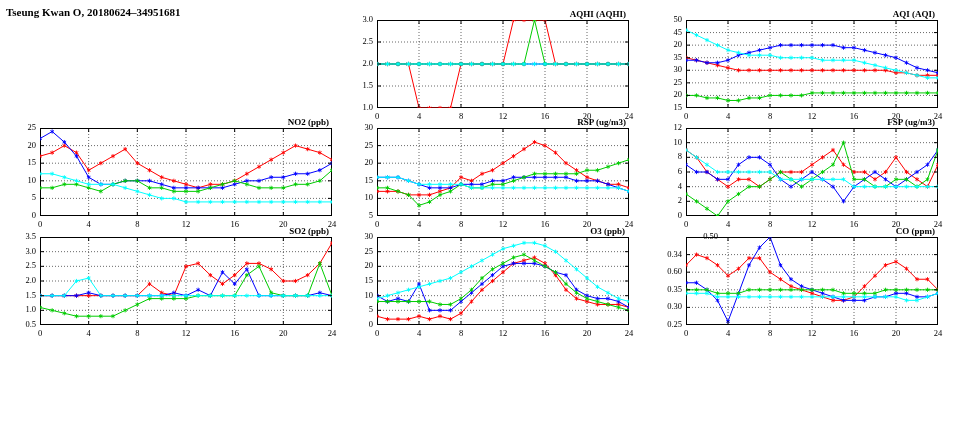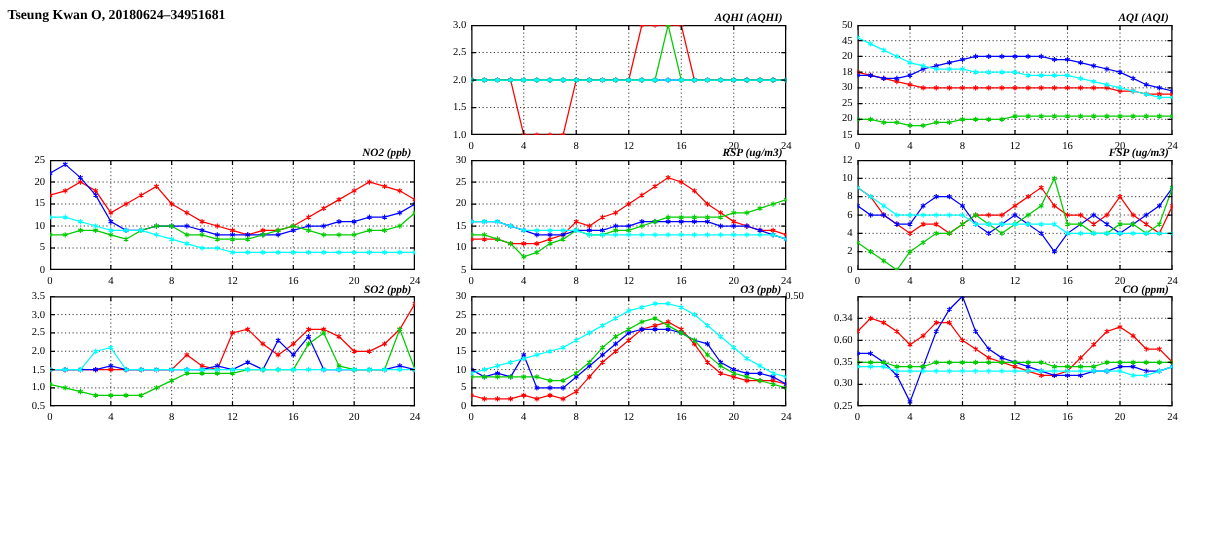--- a/index.html
+++ b/index.html
@@ -1,20 +1,20 @@
 <!DOCTYPE html>
 <html><head>
 <meta charset="utf-8">
 <style>
   html,body{margin:0;padding:0;background:#ffffff;}
   body{width:975px;height:447px;font-family:"Liberation Serif",serif;color:#000;position:relative;overflow:hidden;}
   #title{position:absolute;left:6px;top:6px;font-size:11px;font-weight:bold;font-family:"Liberation Serif",serif;}
   .panel{position:absolute;}
   .plotbox{position:absolute;border:1px solid #000;box-sizing:border-box;background:#fff;}
-  .plottitle{position:absolute;font-size:9px;font-weight:bold;text-align:right;white-space:nowrap;font-style:italic;}
+  .plottitle{position:absolute;font-size:9px;font-weight:bold;text-align:right;white-space:nowrap;}
   .ylab{position:absolute;font-size:8.5px;text-align:right;white-space:nowrap;}
   .xlab{position:absolute;font-size:8.5px;text-align:center;white-space:nowrap;}
   svg{display:block;}
 </style>
 </head>
 <body>
 
 <div id="title">Tseung Kwan O, 20180624–34951681</div>
 
 <div id="charts">
@@ -319,21 +319,21 @@
         <line x1="168" x2="168" y1="0" y2="4" stroke="#000" stroke-width="1"></line>
         <line x1="210" x2="210" y1="88" y2="84" stroke="#000" stroke-width="1"></line>
         <line x1="210" x2="210" y1="0" y2="4" stroke="#000" stroke-width="1"></line>
         <line x1="252" x2="252" y1="88" y2="84" stroke="#000" stroke-width="1"></line>
         <line x1="252" x2="252" y1="0" y2="4" stroke="#000" stroke-width="1"></line>
       </svg>
       <div class="ylab" style="left: 652px; width: 30px; top: 102px;">15</div>
       <div class="ylab" style="left: 652px; width: 30px; top: 89.4286px;">20</div>
       <div class="ylab" style="left: 652px; width: 30px; top: 76.8571px;">25</div>
       <div class="ylab" style="left: 652px; width: 30px; top: 64.2857px;">30</div>
-      <div class="ylab" style="left: 652px; width: 30px; top: 51.7143px;">18</div>
+      <div class="ylab" style="left: 652px; width: 30px; top: 51.7143px;">35</div>
       <div class="ylab" style="left: 652px; width: 30px; top: 39.1429px;">20</div>
       <div class="ylab" style="left: 652px; width: 30px; top: 26.5714px;">45</div>
       <div class="ylab" style="left: 652px; width: 30px; top: 14px;">50</div>
       <div class="xlab" style="left: 671px; width: 30px; top: 111px;">0</div>
       <div class="xlab" style="left: 713px; width: 30px; top: 111px;">4</div>
       <div class="xlab" style="left: 755px; width: 30px; top: 111px;">8</div>
       <div class="xlab" style="left: 797px; width: 30px; top: 111px;">12</div>
       <div class="xlab" style="left: 839px; width: 30px; top: 111px;">16</div>
       <div class="xlab" style="left: 881px; width: 30px; top: 111px;">20</div>
       <div class="xlab" style="left: 923px; width: 30px; top: 111px;">24</div>
@@ -1282,21 +1282,21 @@
         <line x1="210" x2="210" y1="88" y2="84" stroke="#000" stroke-width="1"></line>
         <line x1="210" x2="210" y1="0" y2="4" stroke="#000" stroke-width="1"></line>
         <line x1="252" x2="252" y1="88" y2="84" stroke="#000" stroke-width="1"></line>
         <line x1="252" x2="252" y1="0" y2="4" stroke="#000" stroke-width="1"></line>
       </svg>
       <div class="ylab" style="left: 652px; width: 30px; top: 319px;">0.25</div>
       <div class="ylab" style="left: 652px; width: 30px; top: 301.4px;">0.30</div>
       <div class="ylab" style="left: 652px; width: 30px; top: 283.8px;">0.35</div>
       <div class="ylab" style="left: 652px; width: 30px; top: 266.2px;">0.60</div>
       <div class="ylab" style="left: 652px; width: 30px; top: 248.6px;">0.34</div>
-      <div class="ylab" style="left: 613px; width: 30px; top: 231px;">0.50</div>
+      <div class="ylab" style="left: 688px; width: 30px; top: 231px;">0.50</div>
       <div class="xlab" style="left: 671px; width: 30px; top: 328px;">0</div>
       <div class="xlab" style="left: 713px; width: 30px; top: 328px;">4</div>
       <div class="xlab" style="left: 755px; width: 30px; top: 328px;">8</div>
       <div class="xlab" style="left: 797px; width: 30px; top: 328px;">12</div>
       <div class="xlab" style="left: 839px; width: 30px; top: 328px;">16</div>
       <div class="xlab" style="left: 881px; width: 30px; top: 328px;">20</div>
       <div class="xlab" style="left: 923px; width: 30px; top: 328px;">24</div>
     </div>
   </div>
 

